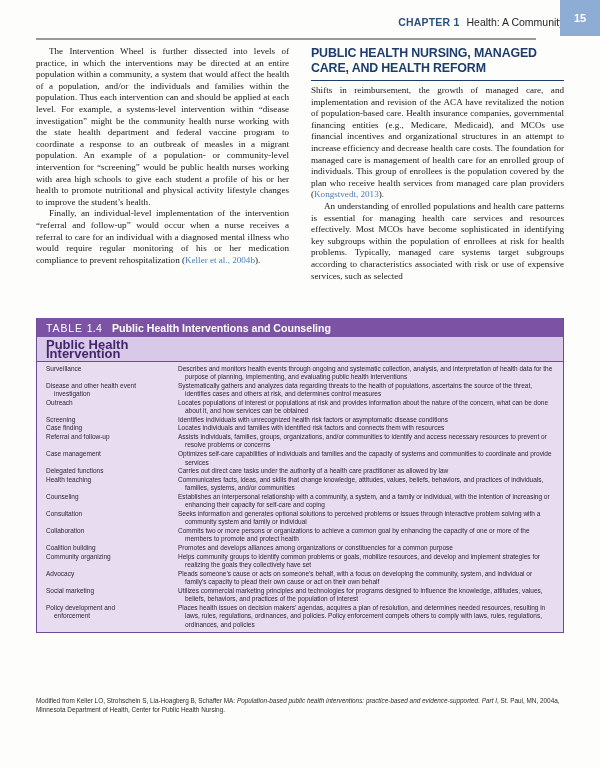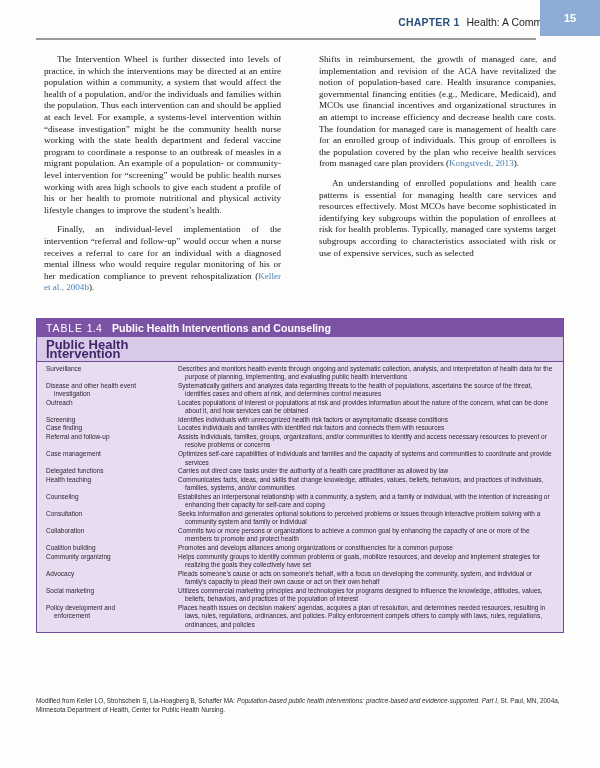--- a/index.html
+++ b/index.html
@@ -59,21 +59,21 @@
   }
   .runhead-title {
     font-family: "Liberation Sans", sans-serif;
     font-size: 10.5px;
     color: #23262a;
   }
   .pagenum-box {
     position: absolute;
     right: 0;
     top: 0;
-    width: 60px;
+    width: 40px;
     height: 36px;
     background: #8eadd4;
     display: flex;
     align-items: center;
     justify-content: center;
   }
   .pagenum {
     font-family: "Liberation Sans", sans-serif;
     font-weight: bold;
     font-size: 11px;
@@ -94,21 +94,21 @@
     top: 46px;
     left: 36px;
     width: 528px;
     display: flex;
     gap: 22px;
   }
   .col {
     width: 253px;
   }
   .col p {
-    margin: 8px;
+    margin: 0;
     font-size: 9.1px;
     line-height: 11.6px;
     text-align: justify;
     text-justify: inter-word;
     hyphens: auto;
     color: #17181a;
   }
   .col p.indent {
     text-indent: 13px;
   }
@@ -247,20 +247,21 @@
   </div>
 
   <div class="columns">
 
     <div class="col">
       <p class="indent">The Intervention Wheel is further dissected into levels of practice, in which the interventions may be directed at an entire population within a community, a system that would affect the health of a population, and/or the individuals and families within the population. Thus each intervention can and should be applied at each level. For example, a systems-level intervention within “disease investigation” might be the community health nurse working with the state health department and federal vaccine program to coordinate a response to an outbreak of measles in a migrant population. An example of a population- or community-level intervention for “screening” would be public health nurses working with area high schools to give each student a profile of his or her health to promote nutritional and physical activity lifestyle changes to improve the student’s health.</p>
       <p class="indent"><span>Finally, an individual-level implementation of the intervention “referral and follow-up” would occur when a nurse receives a referral to care for an individual with a diagnosed mental illness who would require regular monitoring of his or her medication compliance to prevent rehospitalization (</span><span class="cite">Keller et al., 2004b</span><span>).</span></p>
     </div>
 
     <div class="col">
+      <h2 class="sec-head">PUBLIC HEALTH NURSING, MANAGED CARE, AND HEALTH REFORM</h2>
       <p><span>Shifts in reimbursement, the growth of managed care, and implementation and revision of the ACA have revitalized the notion of population-based care. Health insurance companies, governmental financing entities (e.g., Medicare, Medicaid), and MCOs use financial incentives and organizational structures in an attempt to increase efficiency and decrease health care costs. The foundation for managed care is management of health care for an enrolled group of individuals. This group of enrollees is the population covered by the plan who receive health services from managed care plan providers (</span><span class="cite">Kongstvedt, 2013</span><span>).</span></p>
       <p class="indent">An understanding of enrolled populations and health care patterns is essential for managing health care services and resources effectively. Most MCOs have become sophisticated in identifying key subgroups within the population of enrollees at risk for health problems. Typically, managed care systems target subgroups according to characteristics associated with risk or use of expensive services, such as selected</p>
     </div>
 
   </div>
 
   <div class="table-wrap">
     <div class="tbl">
 
       <div class="tbl-title">

